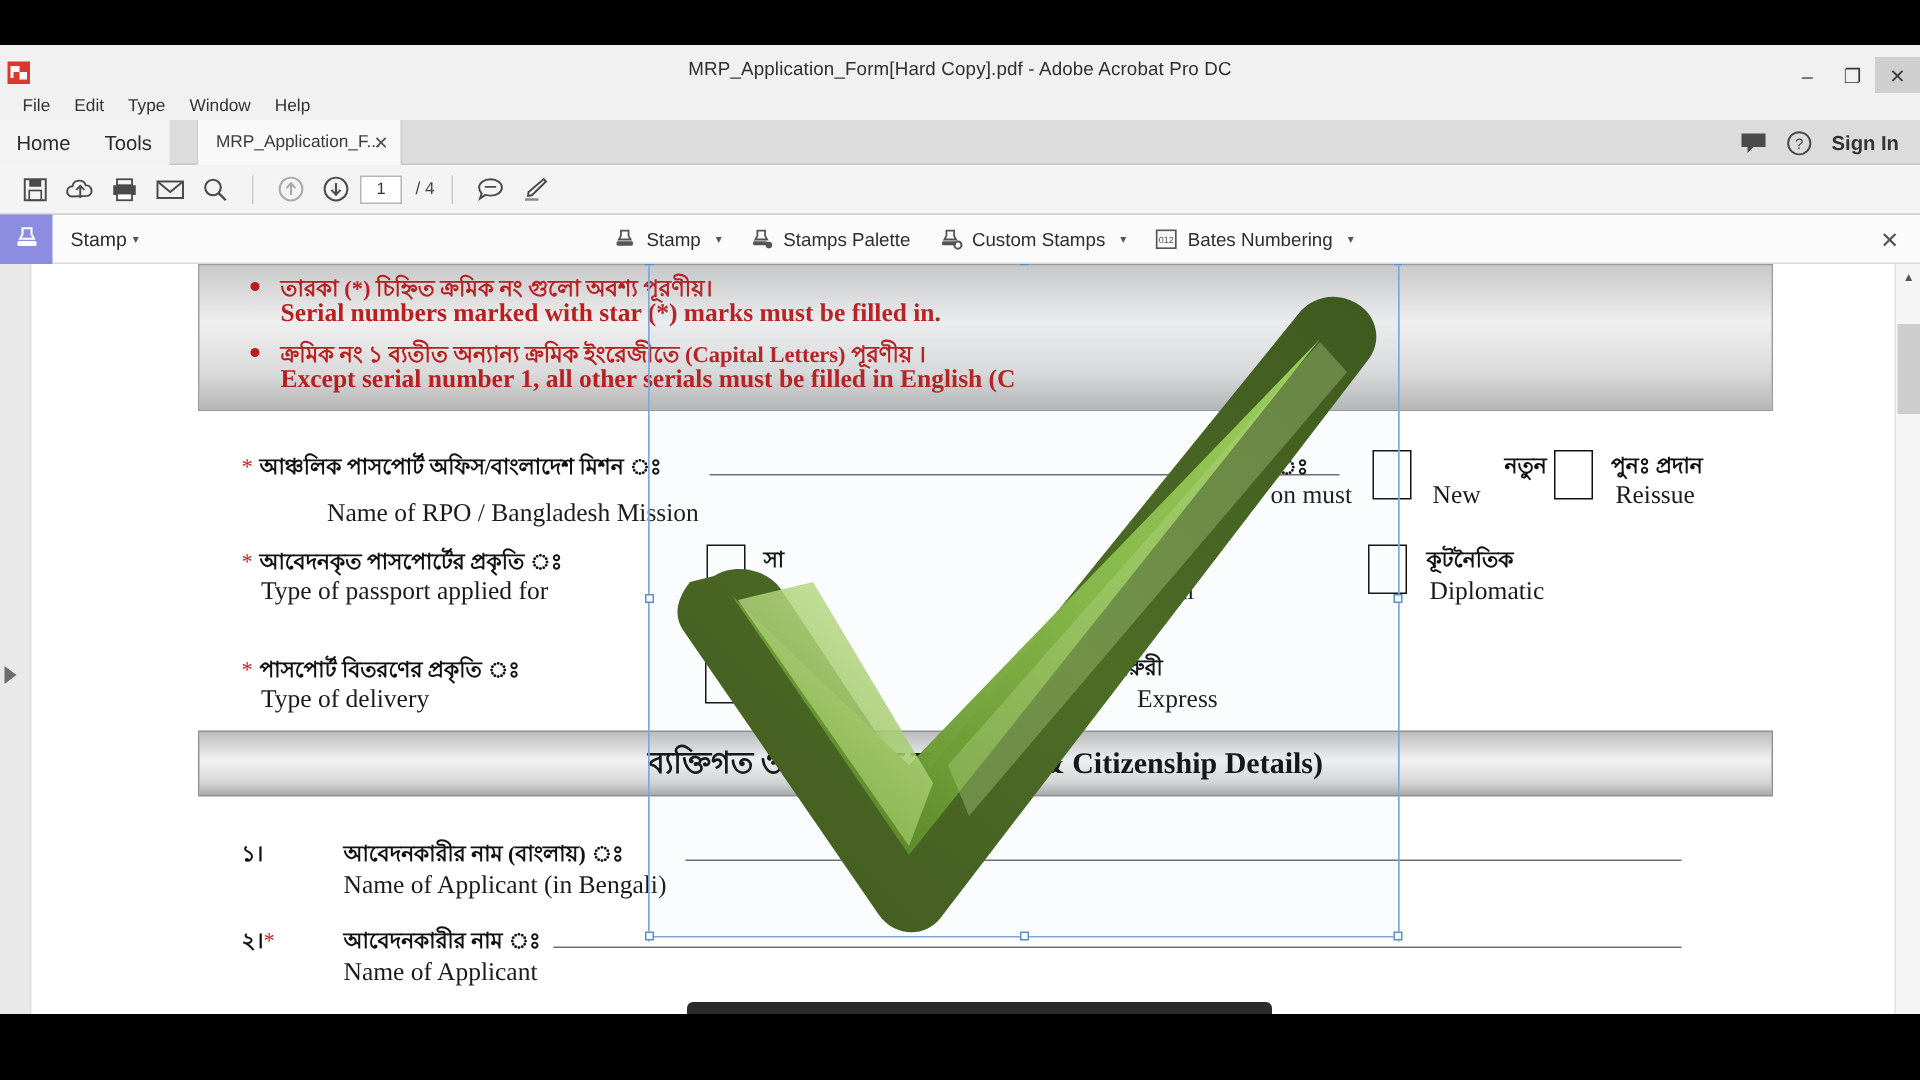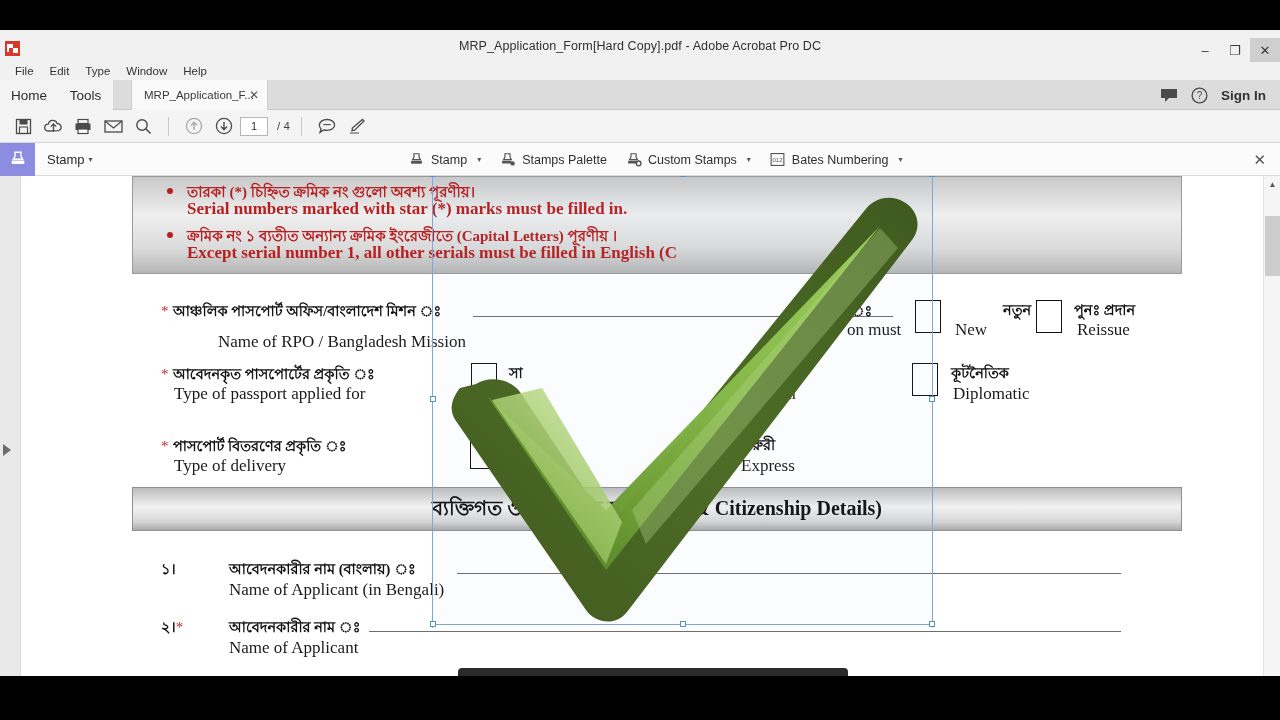--- a/index.html
+++ b/index.html
@@ -452,21 +452,21 @@
 
       <div class="frow" style="left:140px; top:259px;">
         <span class="star">*</span>
         <span class="lbl-bn">পাসপোর্ট বিতরণের প্রকৃতি ঃ</span>
       </div>
       <div class="frow lbl-en" style="left:153px; top:280px;">Type of delivery</div>
 
       <div class="chk" style="left:449px; top:260px;"></div>
       <div class="chk" style="left:680px; top:260px;"></div>
       <div class="frow lbl-bn" style="left:718px; top:258px;">জরুরী</div>
-      <div class="frow lbl-en" style="left:720px; top:280px;">Express</div>
+      <div class="frow lbl-en" style="left:737px; top:280px;">Express</div>
 
       <div class="sectionbar">
         <span class="sectiontitle">ব্যক্তিগত ও নাগরিকত্ব স    ersonal &amp; Citizenship Details)</span>
       </div>
 
       <div class="frow lbl-bn" style="left:140px; top:382px;">১।</div>
       <div class="frow lbl-bn" style="left:208px; top:382px;">আবেদনকারীর নাম (বাংলায়) ঃ</div>
       <div class="frow lbl-en" style="left:208px; top:404px;">Name of Applicant (in Bengali)</div>
       <div class="dotline" style="left:436px; top:397px; width:664px;"></div>
 

